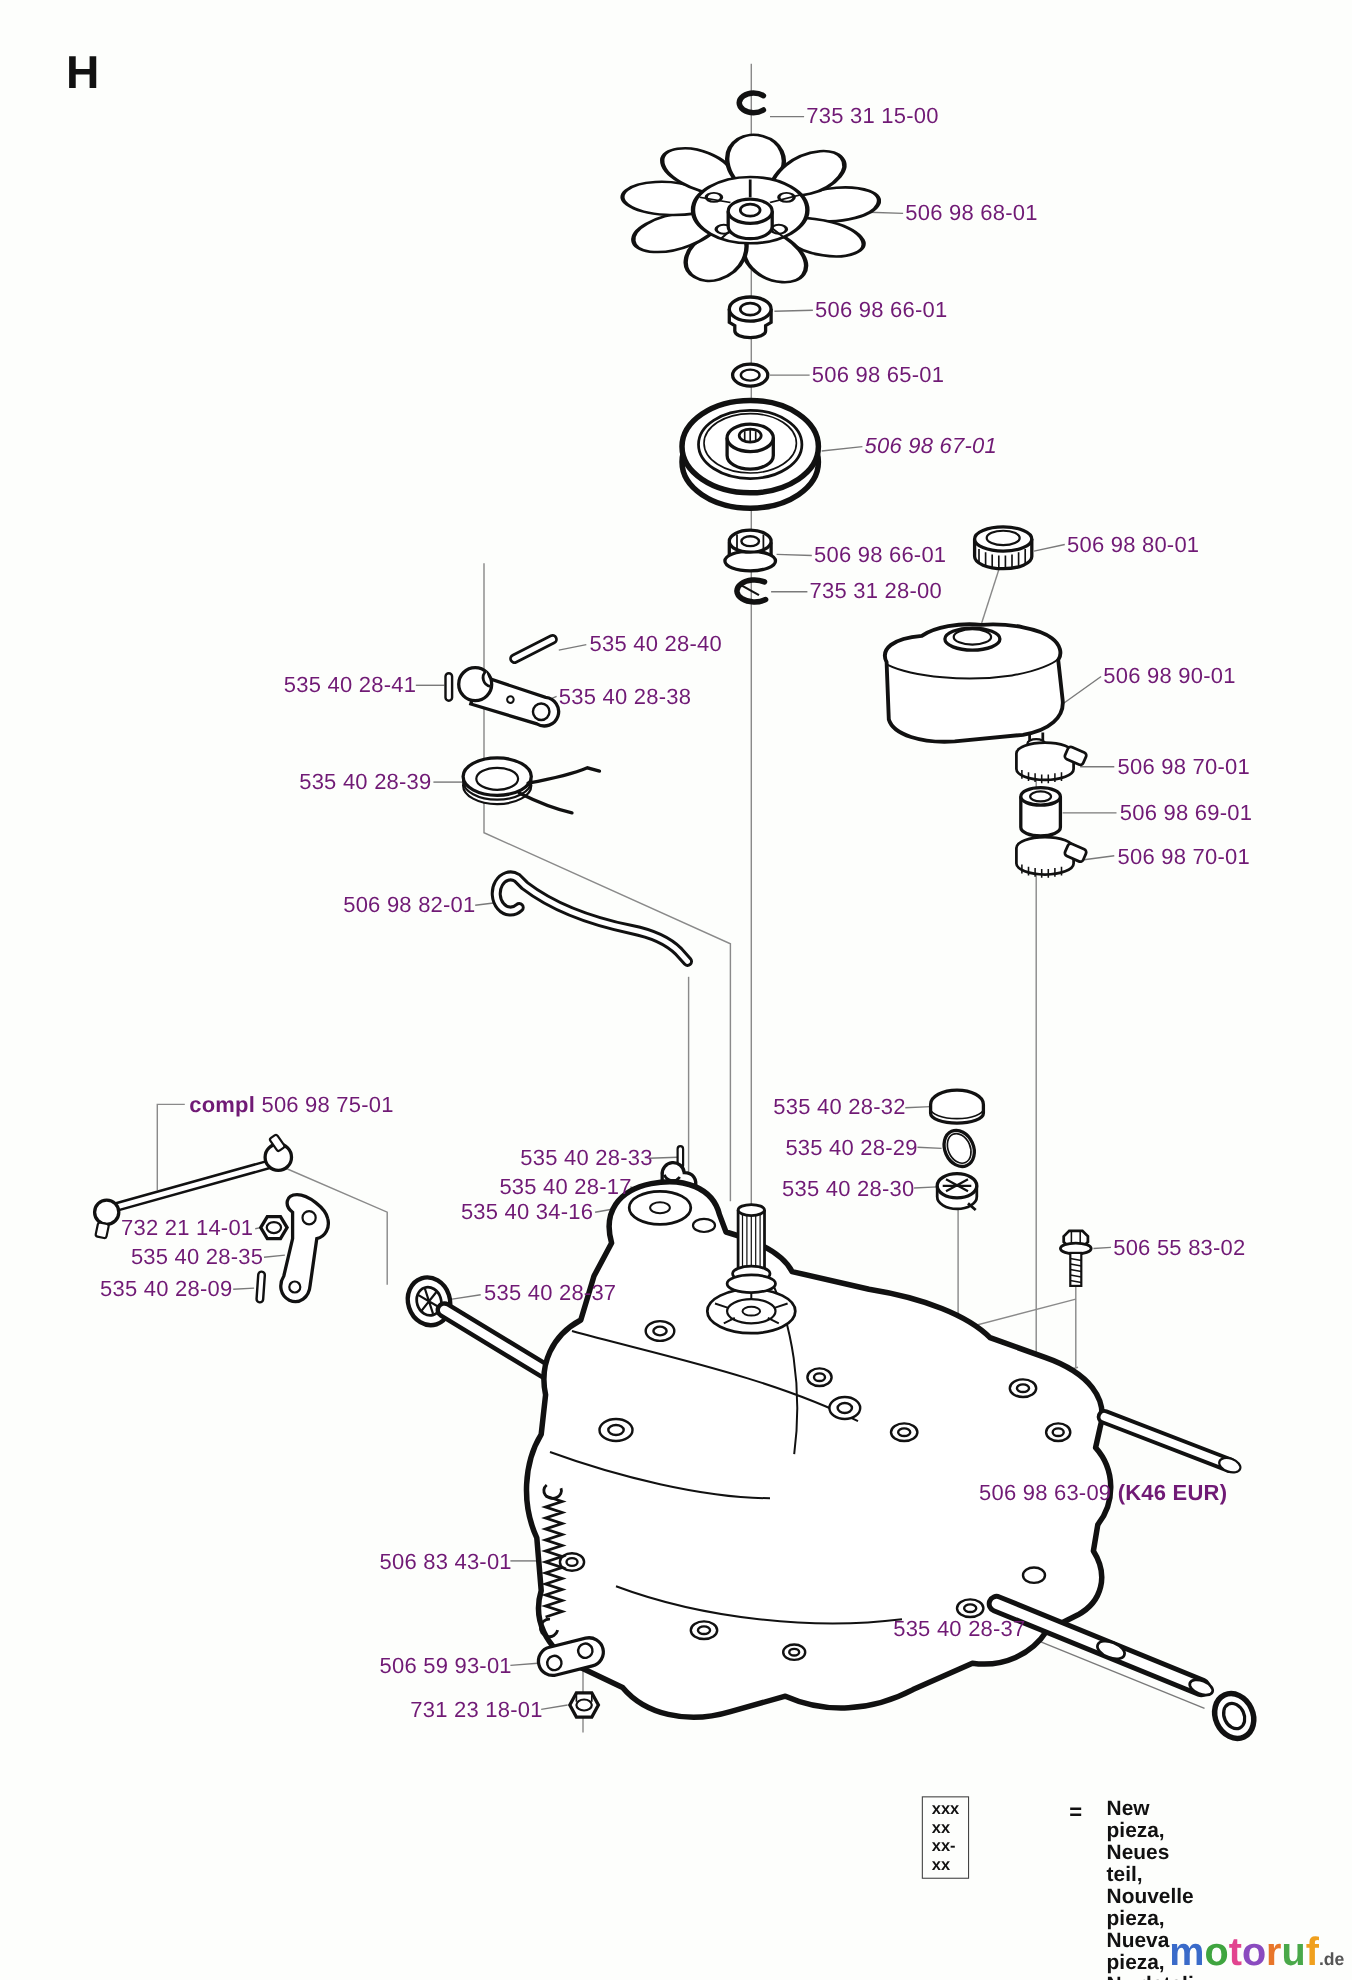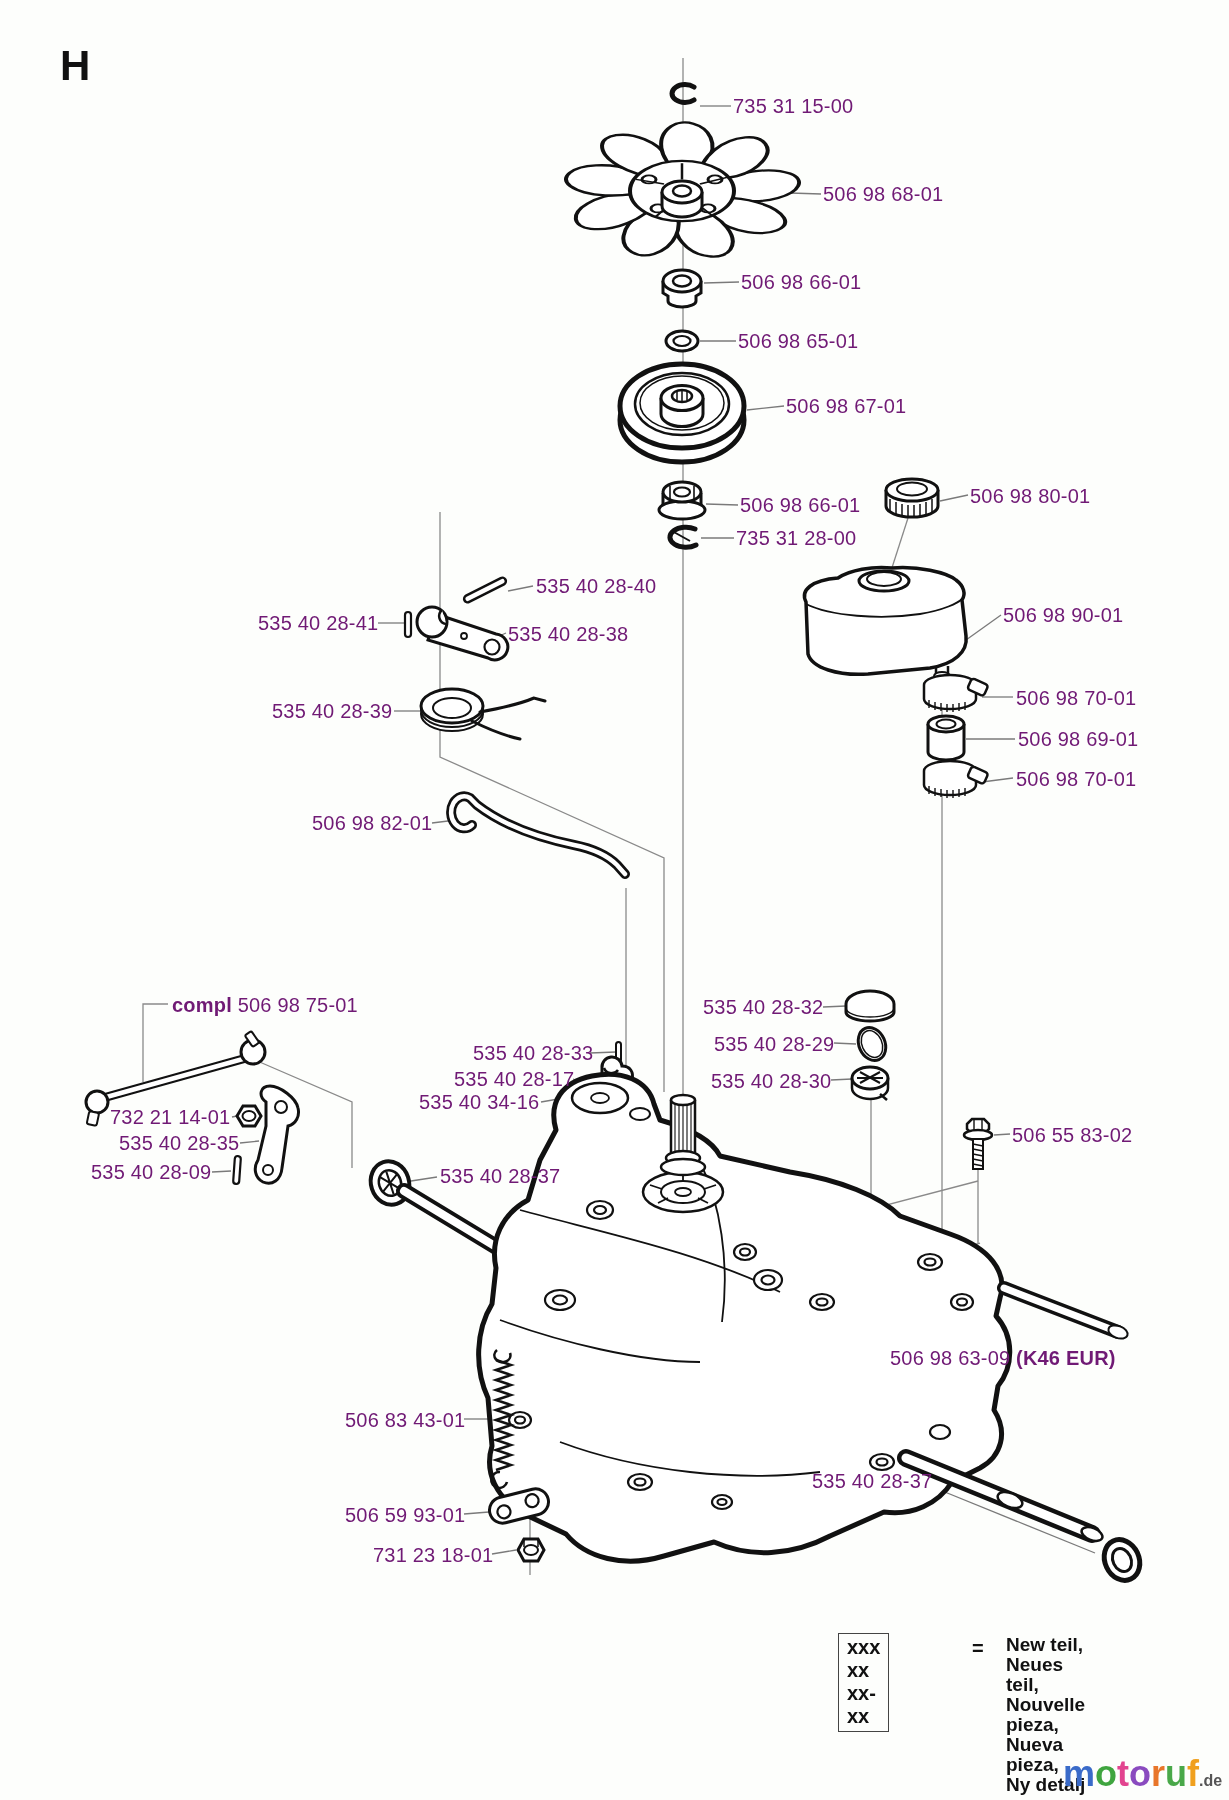--- a/index.html
+++ b/index.html
@@ -5,21 +5,21 @@
   html,body{margin:0;padding:0;background:#fff;}
   #canvas{position:relative;width:1229px;height:1800px;background:#fdfefc;overflow:hidden;
           font-family:"Liberation Sans",sans-serif;color:#111;}
   #diagram-svg{position:absolute;left:0;top:0;}
   .lbl{position:absolute;font-size:20px;line-height:22px;white-space:nowrap;color:#701a75;
        letter-spacing:0.2px;}
   .lbl b{font-weight:bold;}
   #section-letter{position:absolute;left:60px;top:42px;font-size:42px;font-weight:bold;}
   #legend{position:absolute;left:838px;top:1633px;}
   #legend-box{position:absolute;left:0;top:0;border:1.5px solid #444;padding:2px 8px 3px 8px;
-              font-weight:bold;font-size:20px;}
+              font-weight:bold;font-size:15px;}
   #legend-equals{position:absolute;left:134px;top:4px;font-weight:bold;font-size:20px;}
   #legend-lines{position:absolute;left:168px;top:2px;font-weight:bold;font-size:19px;line-height:20px;}
   #watermark{position:absolute;left:1063px;top:1748px;font-weight:bold;font-size:36px;
              line-height:52px;white-space:nowrap;}
   #watermark .suffix{font-size:16px;font-weight:bold;}
 </style>
 </head>
 <body>
 
 <div id="canvas">
@@ -356,21 +356,21 @@
       <ellipse cy="1" rx="7" ry="5" fill="#fff" stroke="#111" stroke-width="2"></ellipse>
       <path d="M -7,-10 L -7,-2 M 7,-10 L 7,-2" stroke="#111" stroke-width="1.5"></path>
     </g>
   </svg>
 
   <div id="labels">
       <div class="lbl" style="left: 733px; top: 95px;"><span>735 31 15-00</span></div>
       <div class="lbl" style="left: 823px; top: 183px;"><span>506 98 68-01</span></div>
       <div class="lbl" style="left: 741px; top: 271px;"><span>506 98 66-01</span></div>
       <div class="lbl" style="left: 738px; top: 330px;"><span>506 98 65-01</span></div>
-      <div class="lbl" style="left: 786px; top: 395px;"><span>506 98 67-01</span></div>
+      <div class="lbl" style="left: 786px; top: 395px; font-style: italic;"><span>506 98 67-01</span></div>
       <div class="lbl" style="left: 740px; top: 494px;"><span>506 98 66-01</span></div>
       <div class="lbl" style="left: 736px; top: 527px;"><span>735 31 28-00</span></div>
       <div class="lbl" style="left: 970px; top: 485px;"><span>506 98 80-01</span></div>
       <div class="lbl" style="left: 1003px; top: 604px;"><span>506 98 90-01</span></div>
       <div class="lbl" style="left: 1016px; top: 687px;"><span>506 98 70-01</span></div>
       <div class="lbl" style="left: 1018px; top: 728px;"><span>506 98 69-01</span></div>
       <div class="lbl" style="left: 1016px; top: 768px;"><span>506 98 70-01</span></div>
       <div class="lbl" style="left: 536px; top: 575px;"><span>535 40 28-40</span></div>
       <div class="lbl" style="left: 258px; top: 612px;"><span>535 40 28-41</span></div>
       <div class="lbl" style="left: 508px; top: 623px;"><span>535 40 28-38</span></div>
@@ -392,21 +392,21 @@
       <div class="lbl" style="left: 345px; top: 1409px;"><span>506 83 43-01</span></div>
       <div class="lbl" style="left: 345px; top: 1504px;"><span>506 59 93-01</span></div>
       <div class="lbl" style="left: 373px; top: 1544px;"><span>731 23 18-01</span></div>
       <div class="lbl" style="left: 812px; top: 1470px;"><span>535 40 28-37</span></div>
     </div>
 
   <div id="legend">
     <span id="legend-box">xxx xx xx-xx</span>
     <span id="legend-equals">=</span>
     <div id="legend-lines">
-        <div>New teil,</div>
+        <div>New pieza,</div>
         <div>Neues teil,</div>
         <div>Nouvelle pieza,</div>
         <div>Nueva pieza,</div>
         <div>Ny detalj</div>
       </div>
   </div>
 
   <div id="watermark"><span style="color: rgb(58, 107, 201);">m</span><span style="color: rgb(63, 165, 63);">o</span><span style="color: rgb(226, 68, 143);">t</span><span style="color: rgb(138, 75, 191);">o</span><span style="color: rgb(232, 118, 42);">r</span><span style="color: rgb(73, 168, 73);">u</span><span style="color: rgb(240, 160, 30);">f</span><span class="suffix" style="color: rgb(85, 85, 85);">.de</span></div>
 
 </div>

